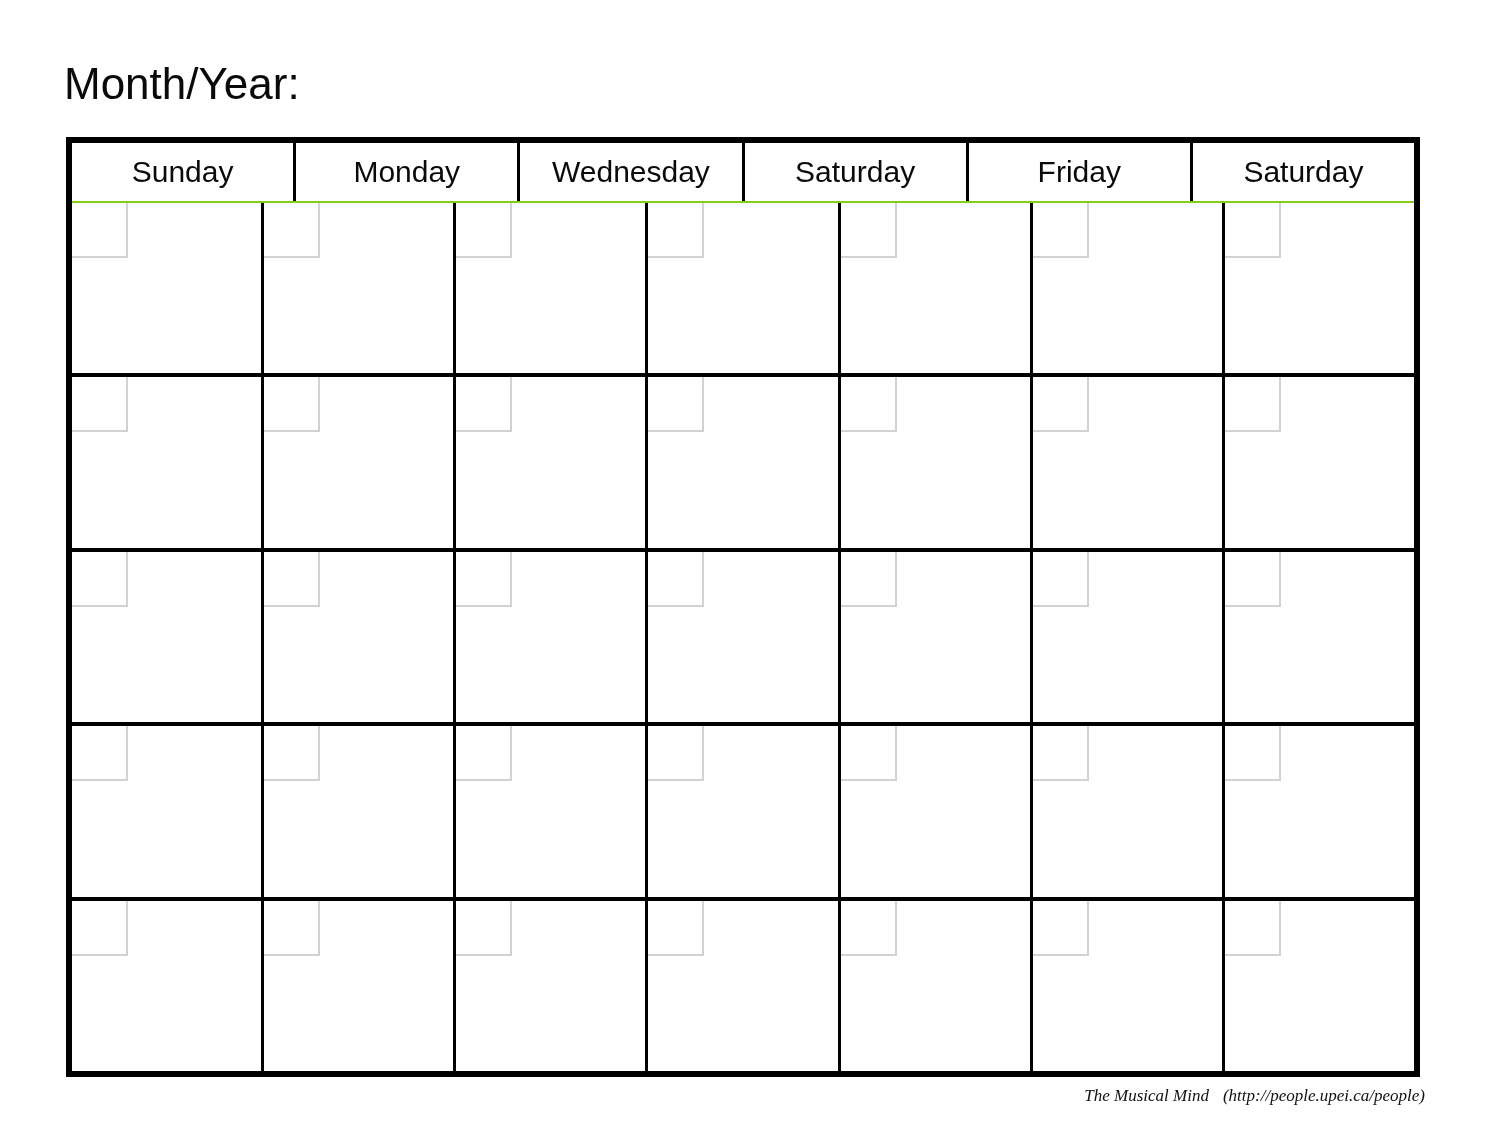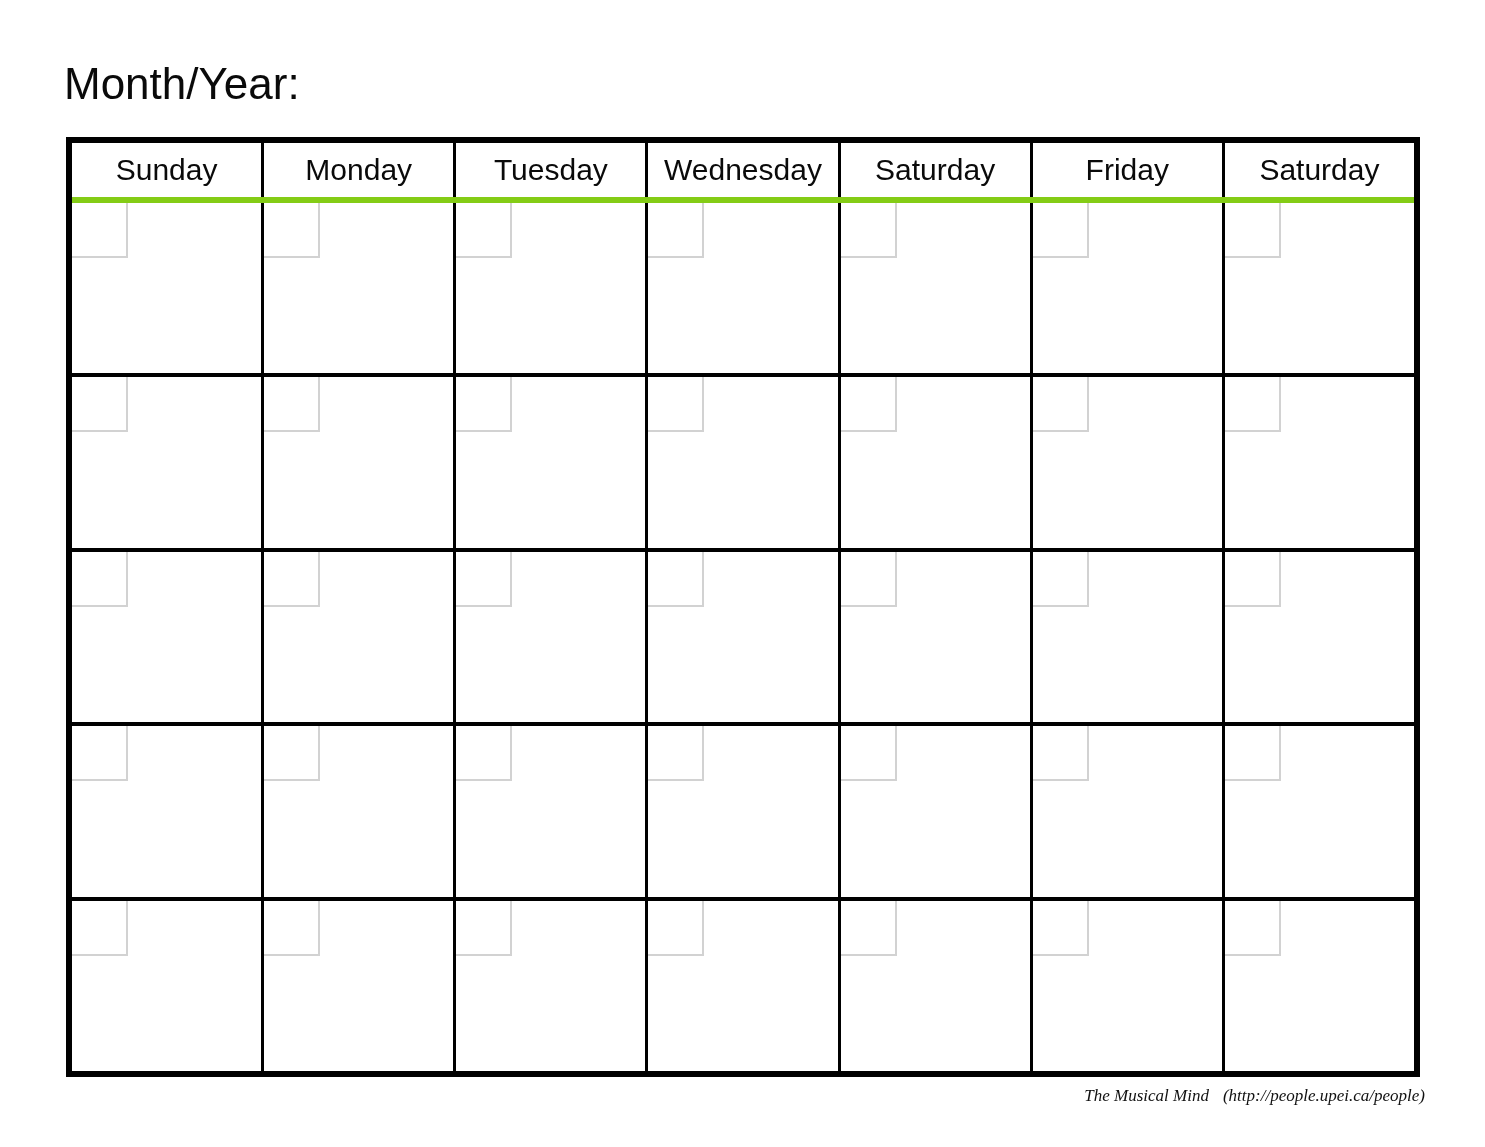--- a/index.html
+++ b/index.html
@@ -57,21 +57,21 @@
     box-sizing: border-box;
     display: flex;
     flex-direction: column;
   }
 
   
   .header-row {
     display: flex;
     flex: 0 0 60px;
     height: 60px;
-    border-bottom: 6px solid #84cc16;
+    border-bottom: 2px solid #84cc16;
     box-sizing: border-box;
   }
   .header-cell {
     flex: 1 1 0;
     display: flex;
     align-items: center;
     justify-content: center;
     border-right: 3px solid #000000;
     box-sizing: border-box;
     font-size: 30px;
@@ -140,21 +140,20 @@
 <div class="page">
 
   <div class="title">Month/Year:</div>
 
   <div class="calendar">
     <div class="cal-inner">
 
       <div class="header-row">
         <div class="header-cell">Sunday</div>
         <div class="header-cell">Monday</div>
-        <div class="header-cell">Tuesday</div>
         <div class="header-cell">Wednesday</div>
         <div class="header-cell">Saturday</div>
         <div class="header-cell">Friday</div>
         <div class="header-cell">Saturday</div>
       </div>
 
       <div class="week-row">
         <div class="day-cell">
             <div class="date-box"></div>
           </div>

